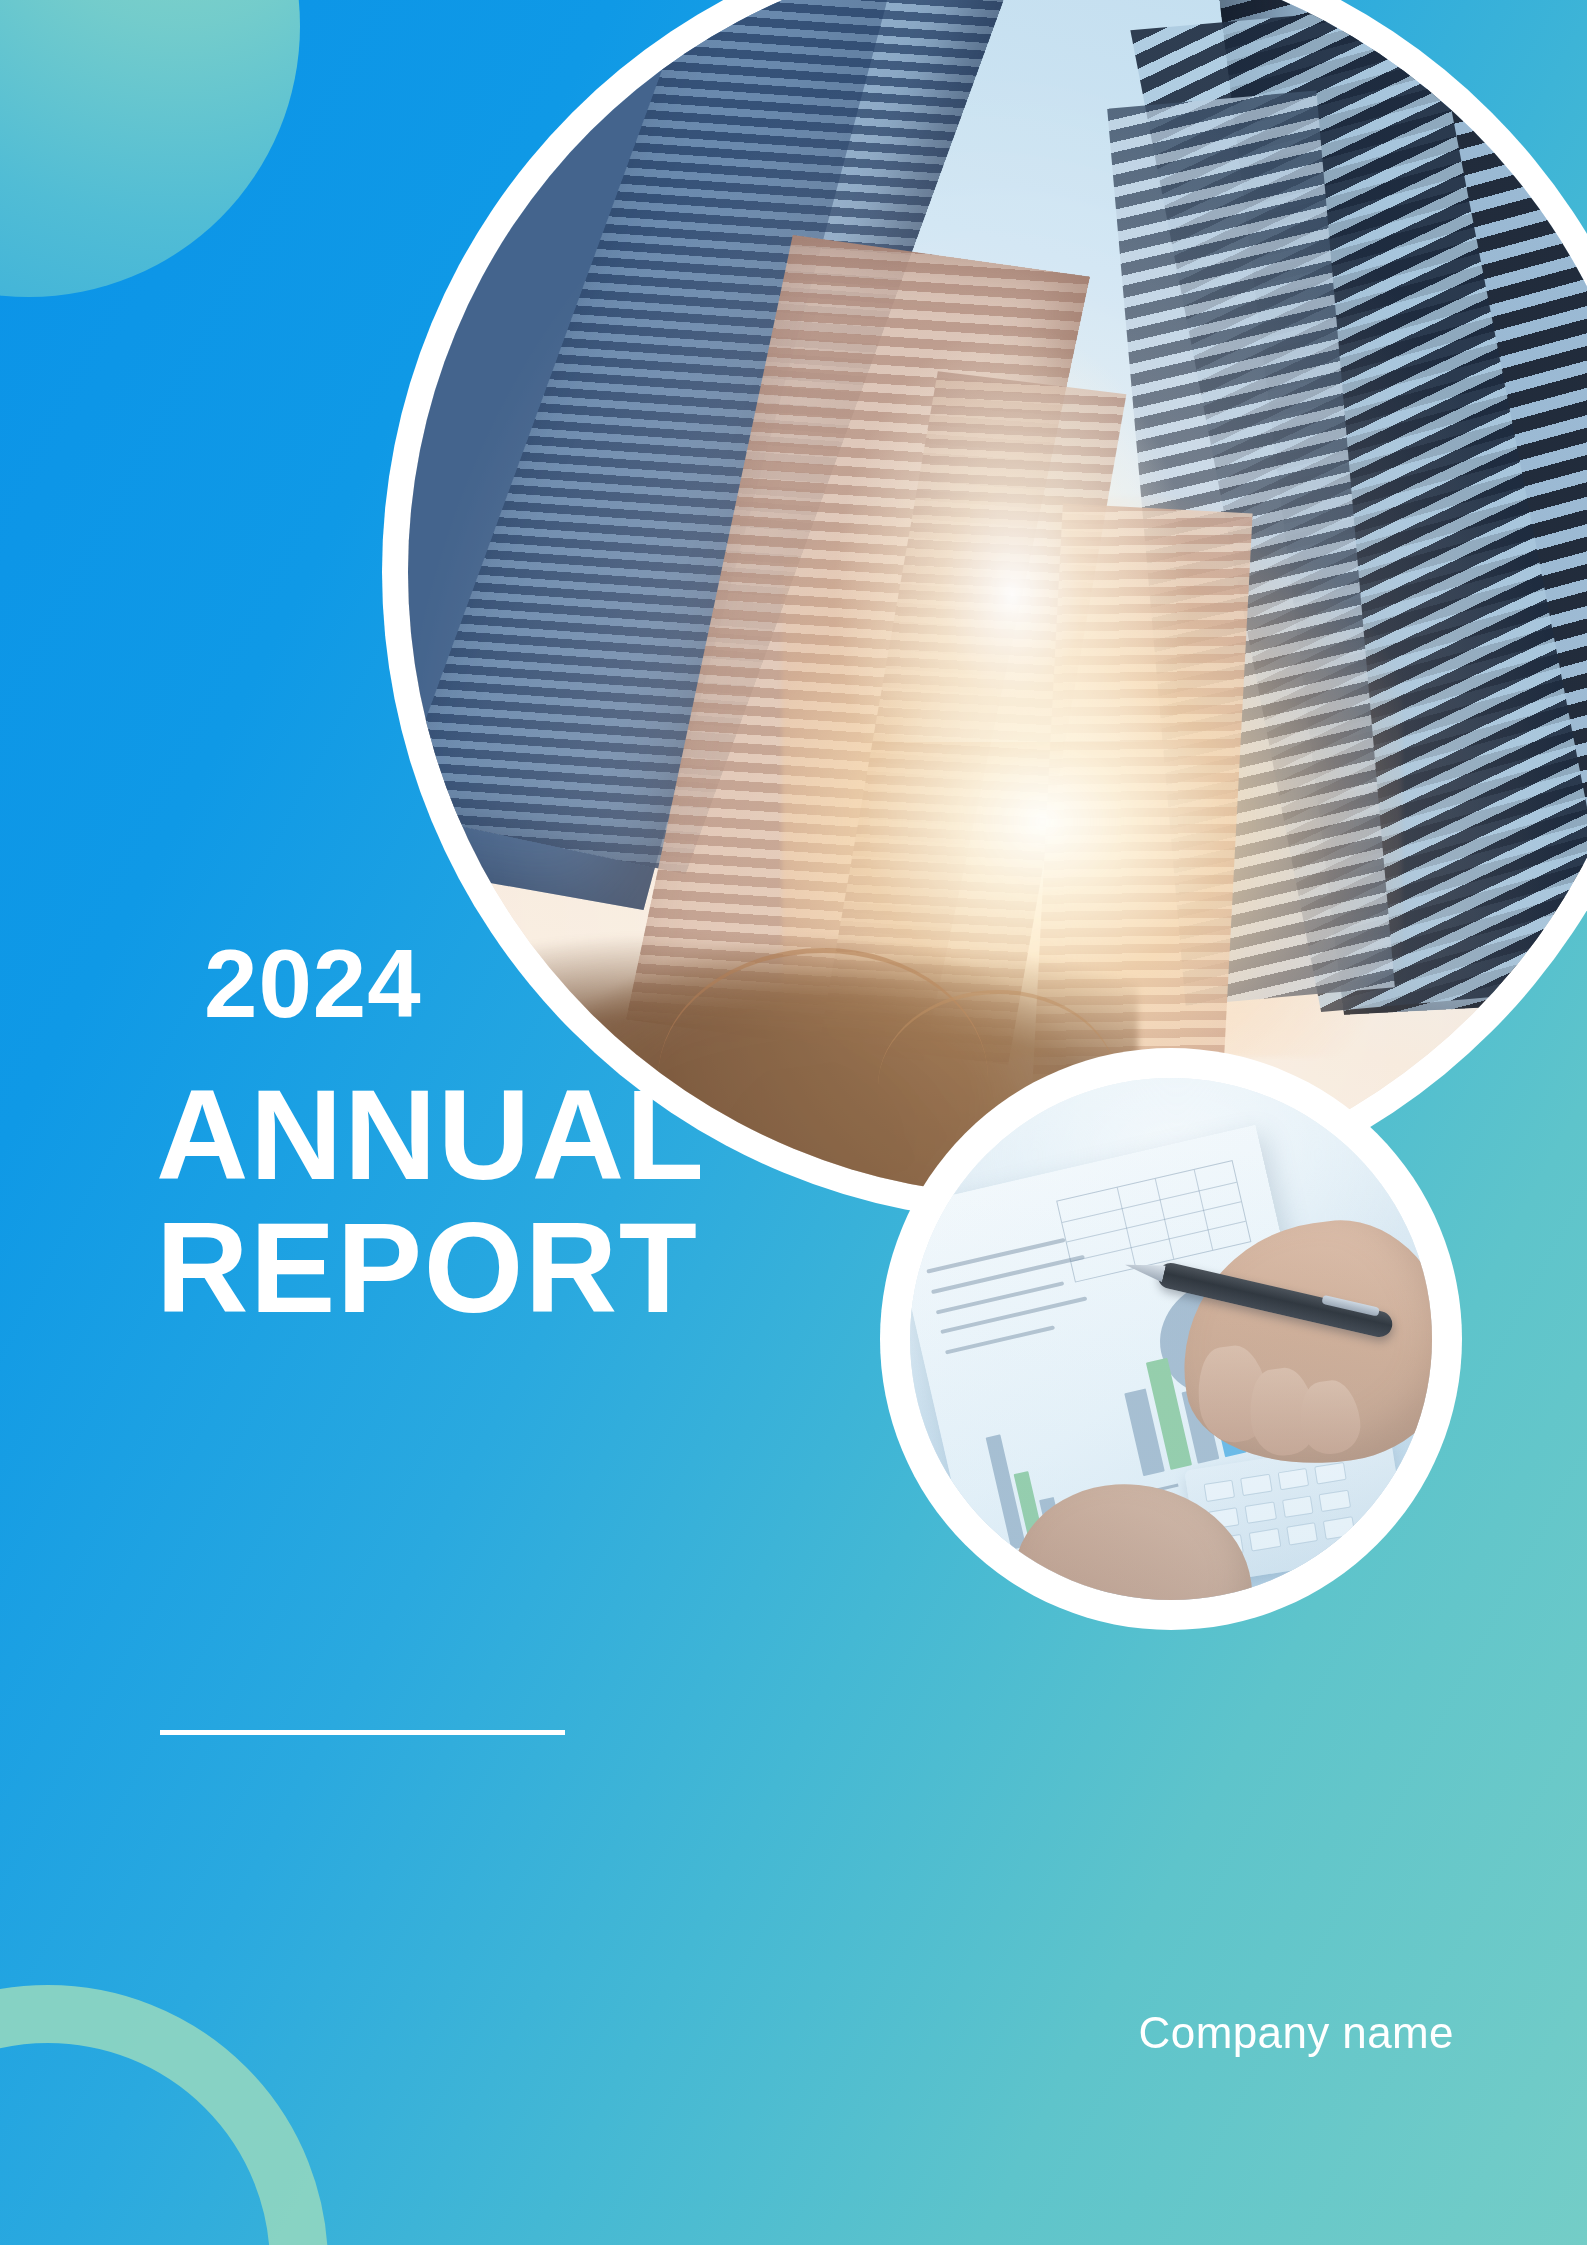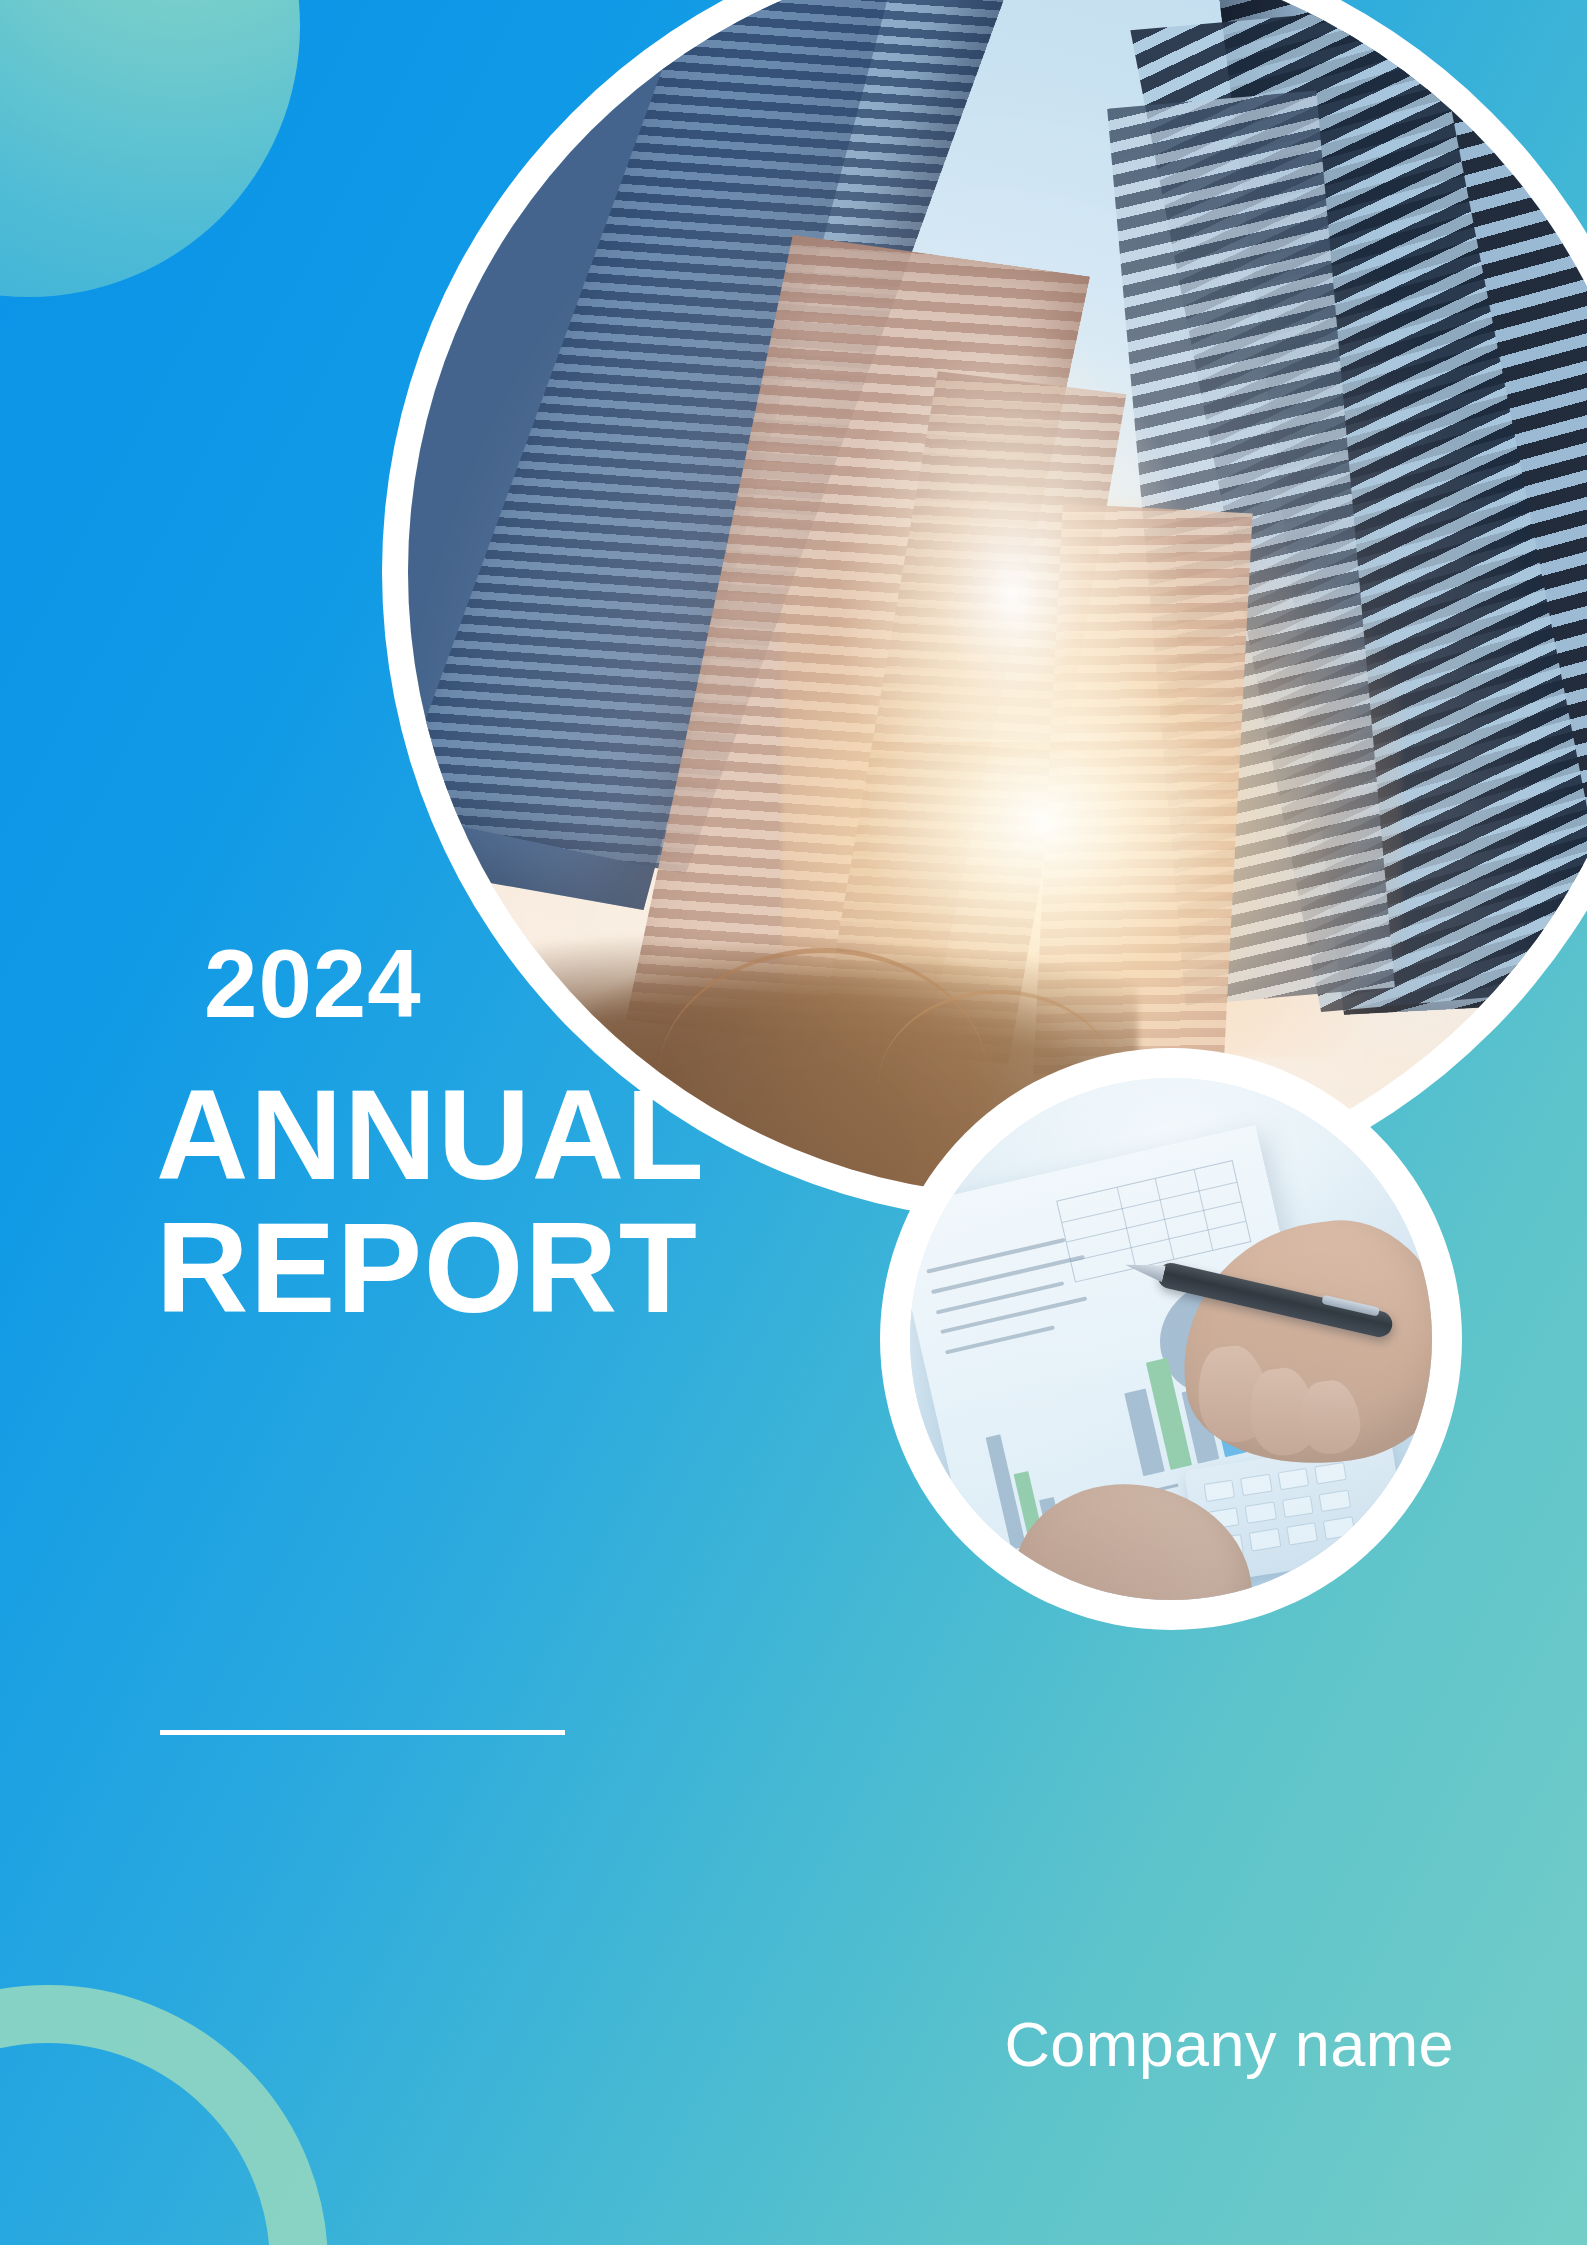--- a/index.html
+++ b/index.html
@@ -414,21 +414,21 @@
   }
   .rule{
     position:absolute;
     left:160px; top:1730px;
     width:405px; height:5px;
     background:#ffffff;
   }
   .company{
     position:absolute;
     right:133px; top:2008px;
-    font-size:63px;
+    font-size:44px;
     font-weight:300;
     color:#ffffff;
     letter-spacing:.4px;
   }
 </style>
 </head>
 <body>
 
 <div id="cover">
 

